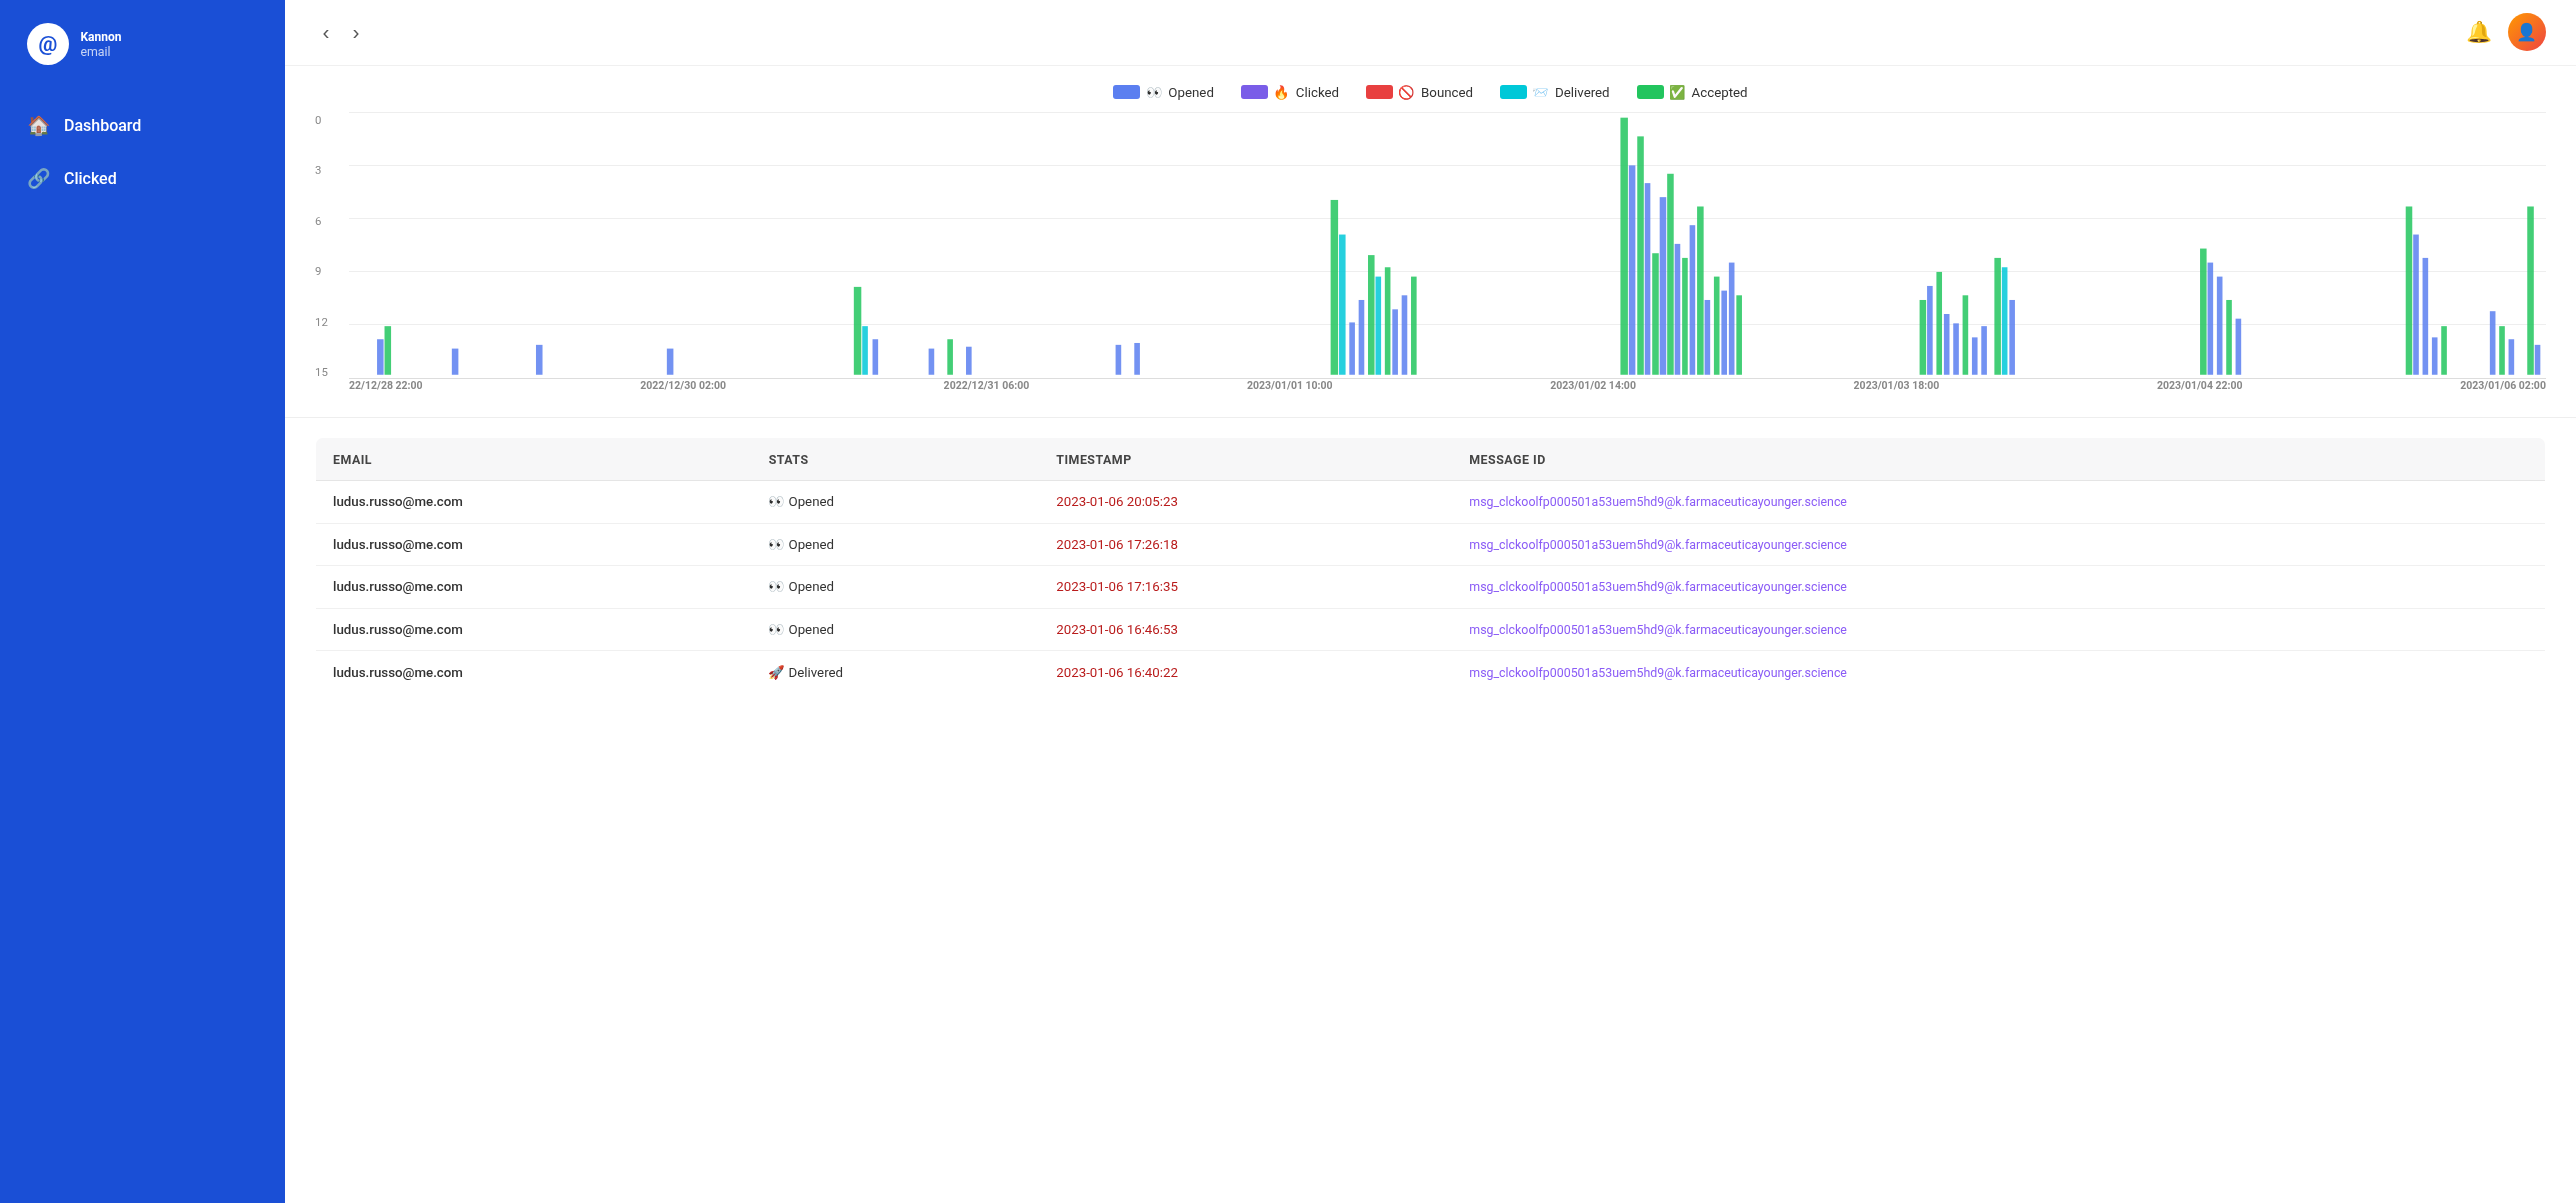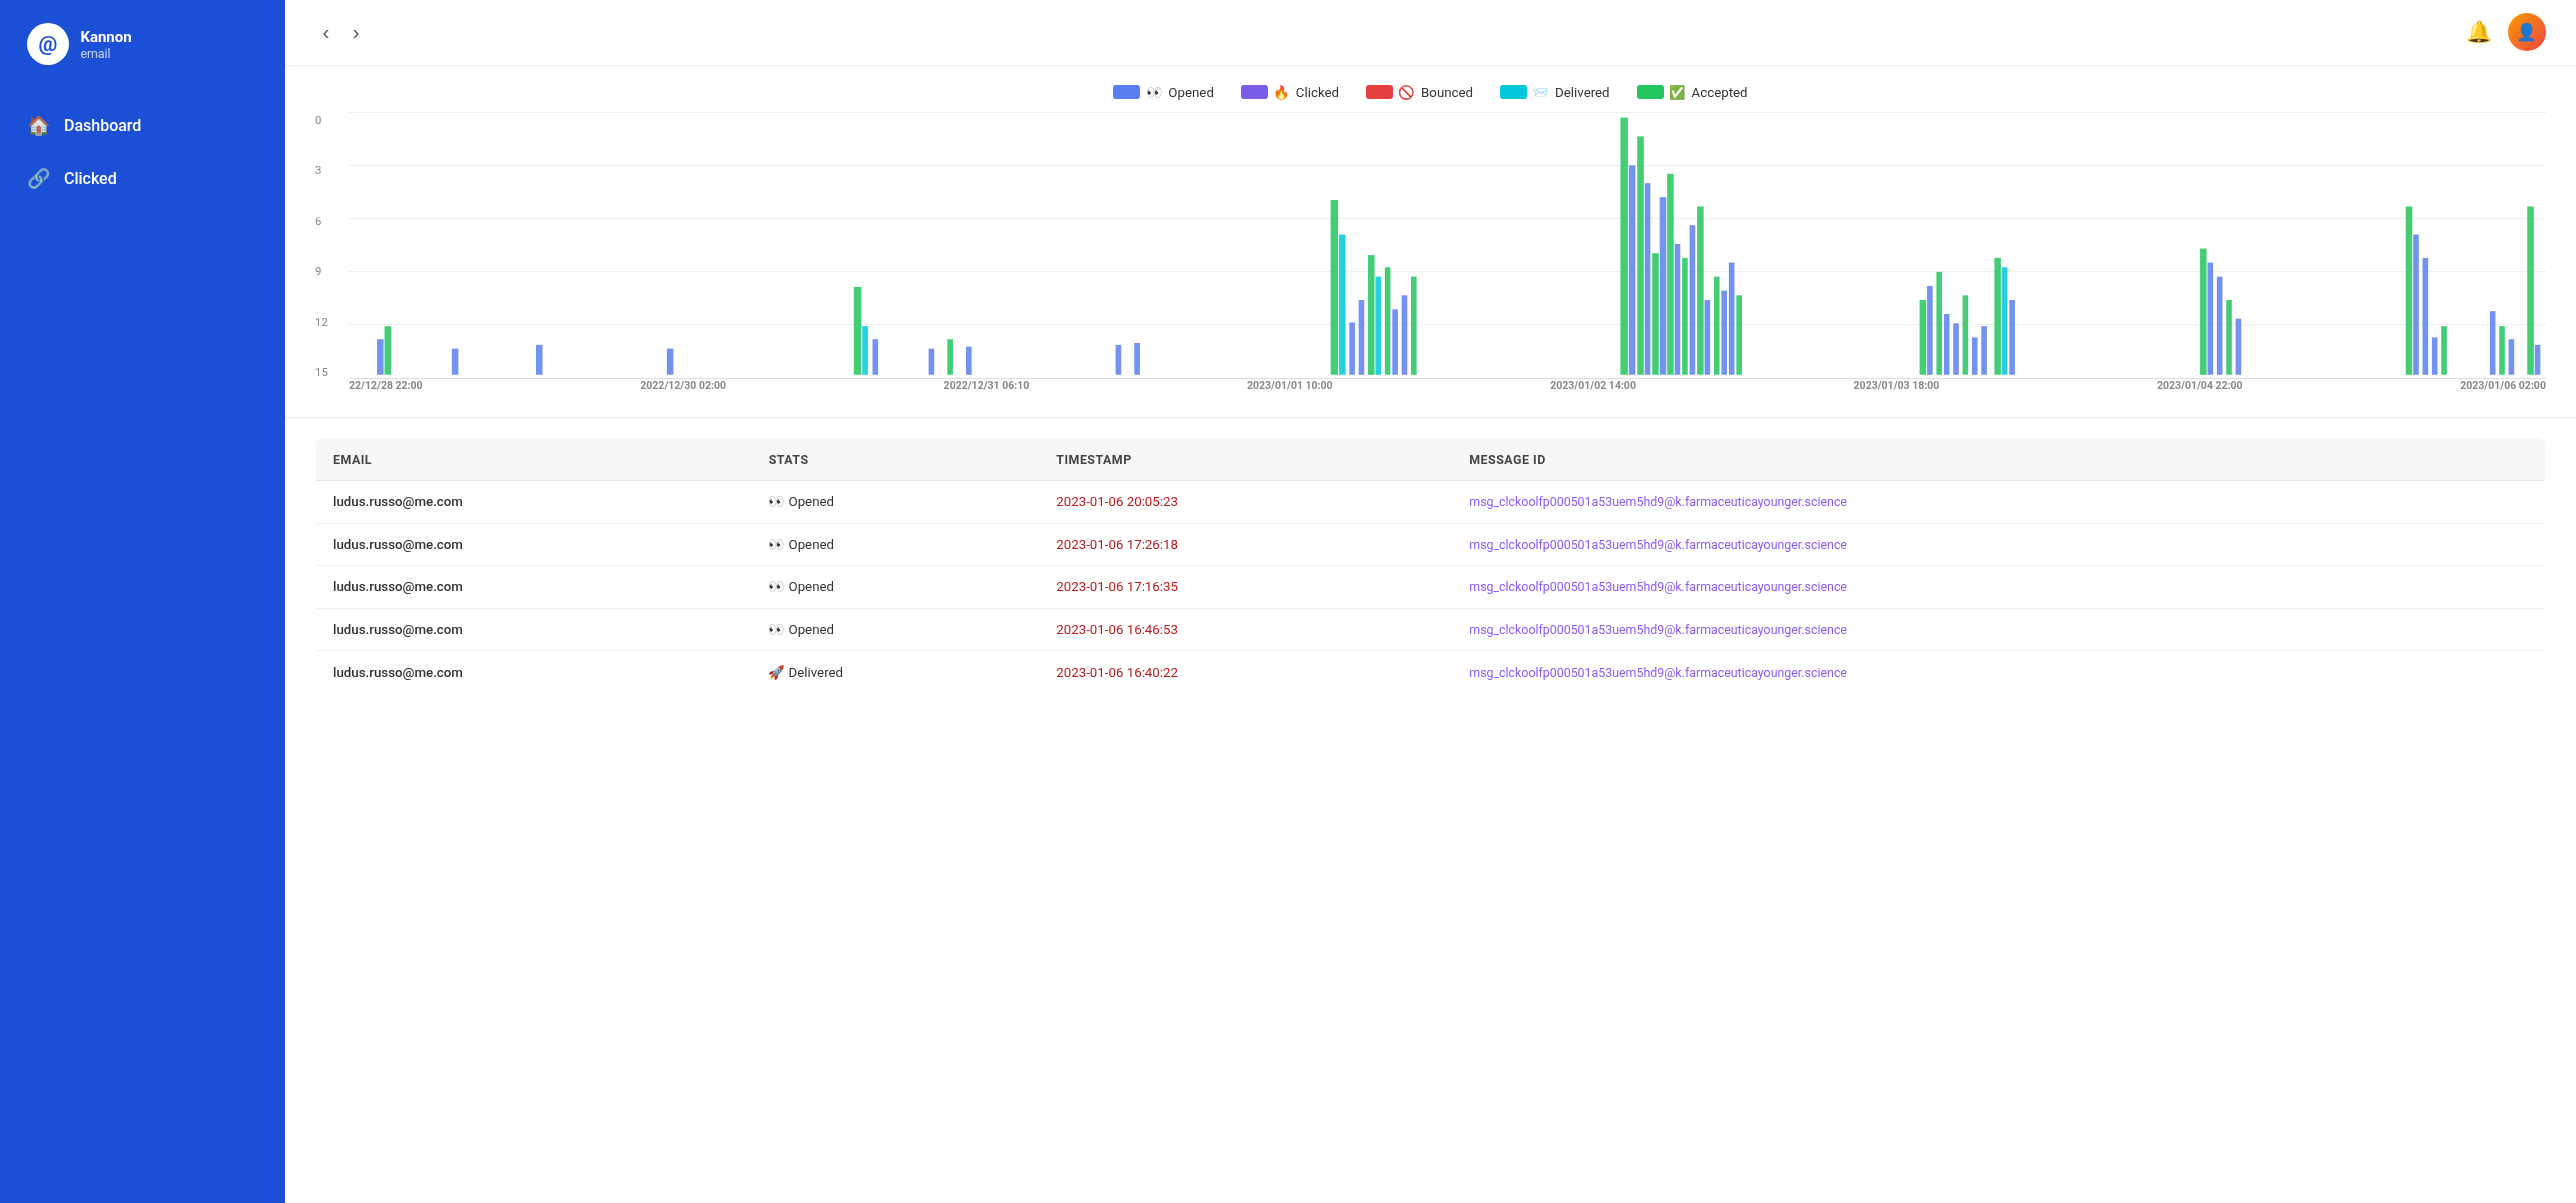--- a/index.html
+++ b/index.html
@@ -27,21 +27,21 @@
       background: #fff;
       border-radius: 50%;
       display: flex;
       align-items: center;
       justify-content: center;
       font-size: 21px;
       color: #1a4fd6;
       font-weight: bold;
     }
     .brand-text .brand-name {
-      font-size: 15px;
+      font-size: 12px;
       font-weight: 700;
       color: #fff;
     }
     .brand-text .brand-sub {
       font-size: 12.4px;
       color: rgba(255,255,255,0.75);
     }
     .sidebar-nav {
       padding: 11.4px 0;
     }
@@ -381,21 +381,21 @@
           <rect x="2300" y="228" width="6" height="52" fill="#22c55e" opacity="0.85"></rect>
           <rect x="2310" y="242" width="6" height="38" fill="#5b7ff0" opacity="0.85"></rect>
           <rect x="2330" y="100" width="7" height="180" fill="#22c55e" opacity="0.85"></rect>
           <rect x="2338" y="248" width="6" height="32" fill="#5b7ff0" opacity="0.85"></rect>
         </svg>
       </div>
 
       <div class="chart-x-labels">
         <span>22/12/28 22:00</span>
         <span>2022/12/30 02:00</span>
-        <span>2022/12/31 06:10</span>
+        <span>2022/12/31 06:00</span>
         <span>2023/01/01 10:00</span>
         <span>2023/01/02 14:00</span>
         <span>2023/01/03 18:00</span>
         <span>2023/01/04 22:00</span>
         <span>2023/01/06 02:00</span>
       </div>
     </div>
   </div>
 
   <div class="table-container">

